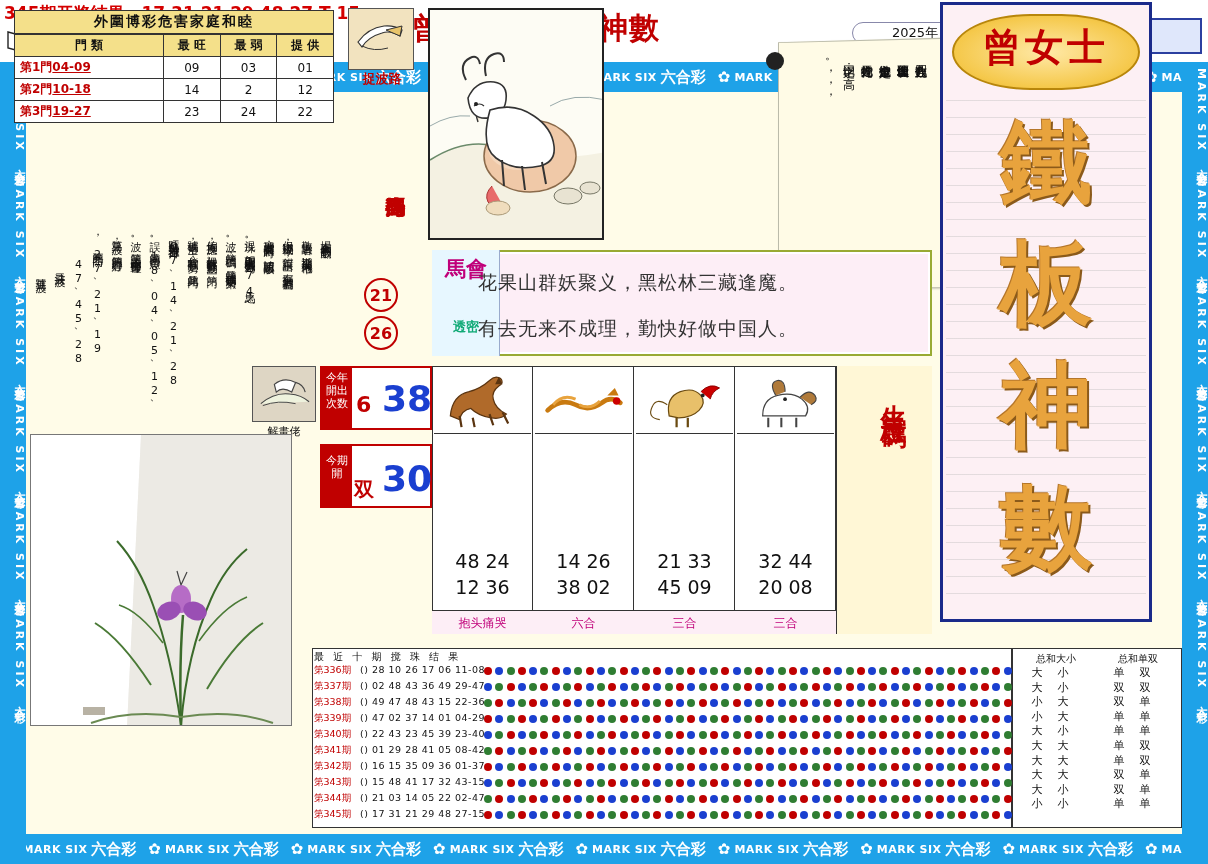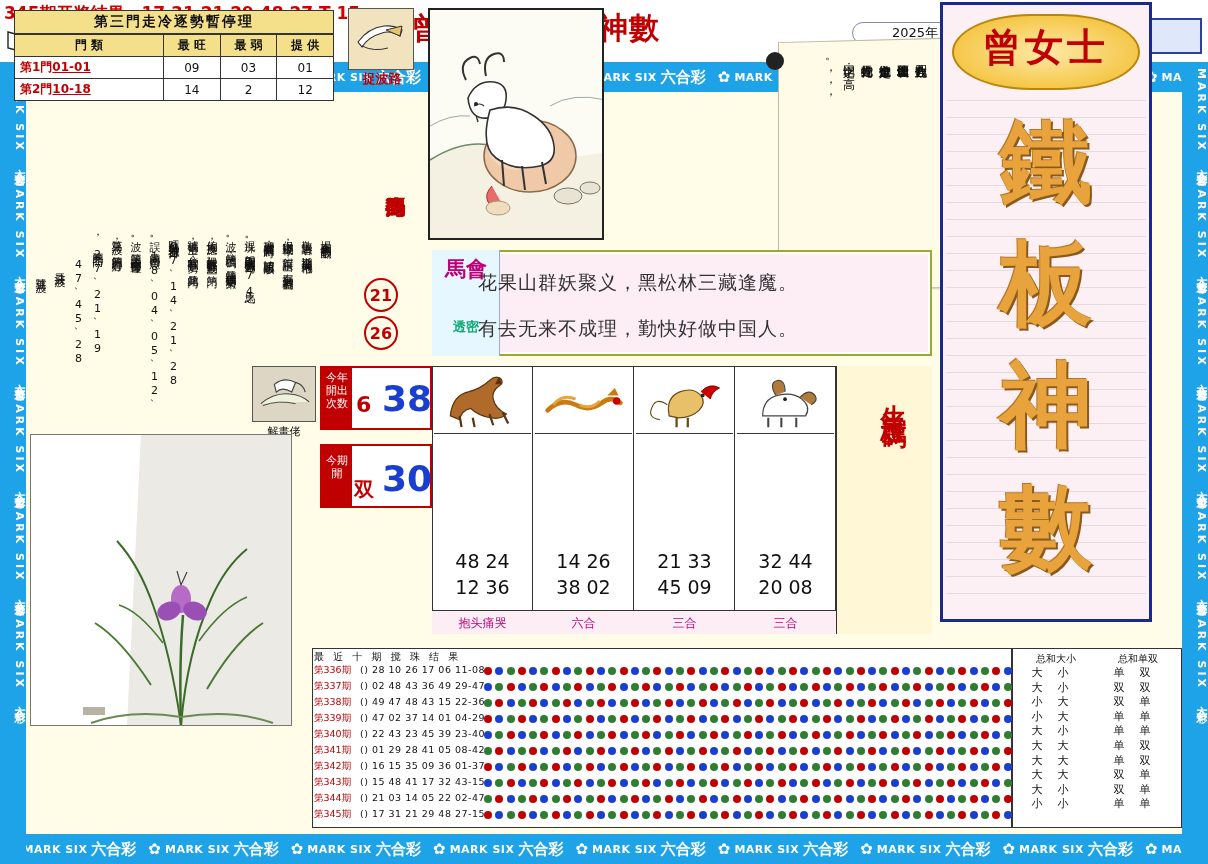--- a/index.html
+++ b/index.html
@@ -258,42 +258,48 @@
   <div class="side left">
       <div class="side-inner" id="side-left">MARK SIX 六合彩  MARK SIX 六合彩  MARK SIX 六合彩  MARK SIX 六合彩  MARK SIX 六合彩  MARK SIX 六合彩  </div>
     </div>
   <div class="side right">
       <div class="side-inner" id="side-right">MARK SIX 六合彩  MARK SIX 六合彩  MARK SIX 六合彩  MARK SIX 六合彩  MARK SIX 六合彩  MARK SIX 六合彩  </div>
     </div>
 
   <div class="body-area"></div>
 
   <div class="tbl-wrap">
-    <div class="tbl-title">第三門走冷逐勢暫停理</div>
+    <div class="tbl-title">外圍博彩危害家庭和睦</div>
     <table class="hot">
       <thead>
           <tr id="hot-head">
             <th>門  類</th>
             <th>最  旺</th>
             <th>最  弱</th>
             <th>提  供</th>
           </tr>
         </thead>
       <tbody id="hot-body">
           <tr>
-            <td class="gate">第1門<u>01-01</u></td>
+            <td class="gate">第1門<u>04-09</u></td>
             <td>09</td>
             <td>03</td>
             <td>01</td>
           </tr>
           <tr>
             <td class="gate">第2門<u>10-18</u></td>
             <td>14</td>
             <td>2</td>
             <td>12</td>
+          </tr>
+          <tr>
+            <td class="gate">第3門<u>19-27</u></td>
+            <td>23</td>
+            <td>24</td>
+            <td>22</td>
           </tr>
         </tbody>
     </table>
   </div>
 
   <div class="capture-box"></div>
   <svg class="capture-icon" viewBox="0 0 58 46">
     <rect x="0" y="0" width="58" height="46" fill="#f2e3bf"></rect>
     <path d="M6 30 q10 -14 26 -16 q10 -1 18 4 l-2 6 q-10 -6 -18 -3 q-14 4 -20 14 z" fill="#fff" stroke="#333" stroke-width="1.2"></path>
     <path d="M34 18 l16 -4 l-2 10 z" fill="#e8c46a" stroke="#333" stroke-width="1"></path>

